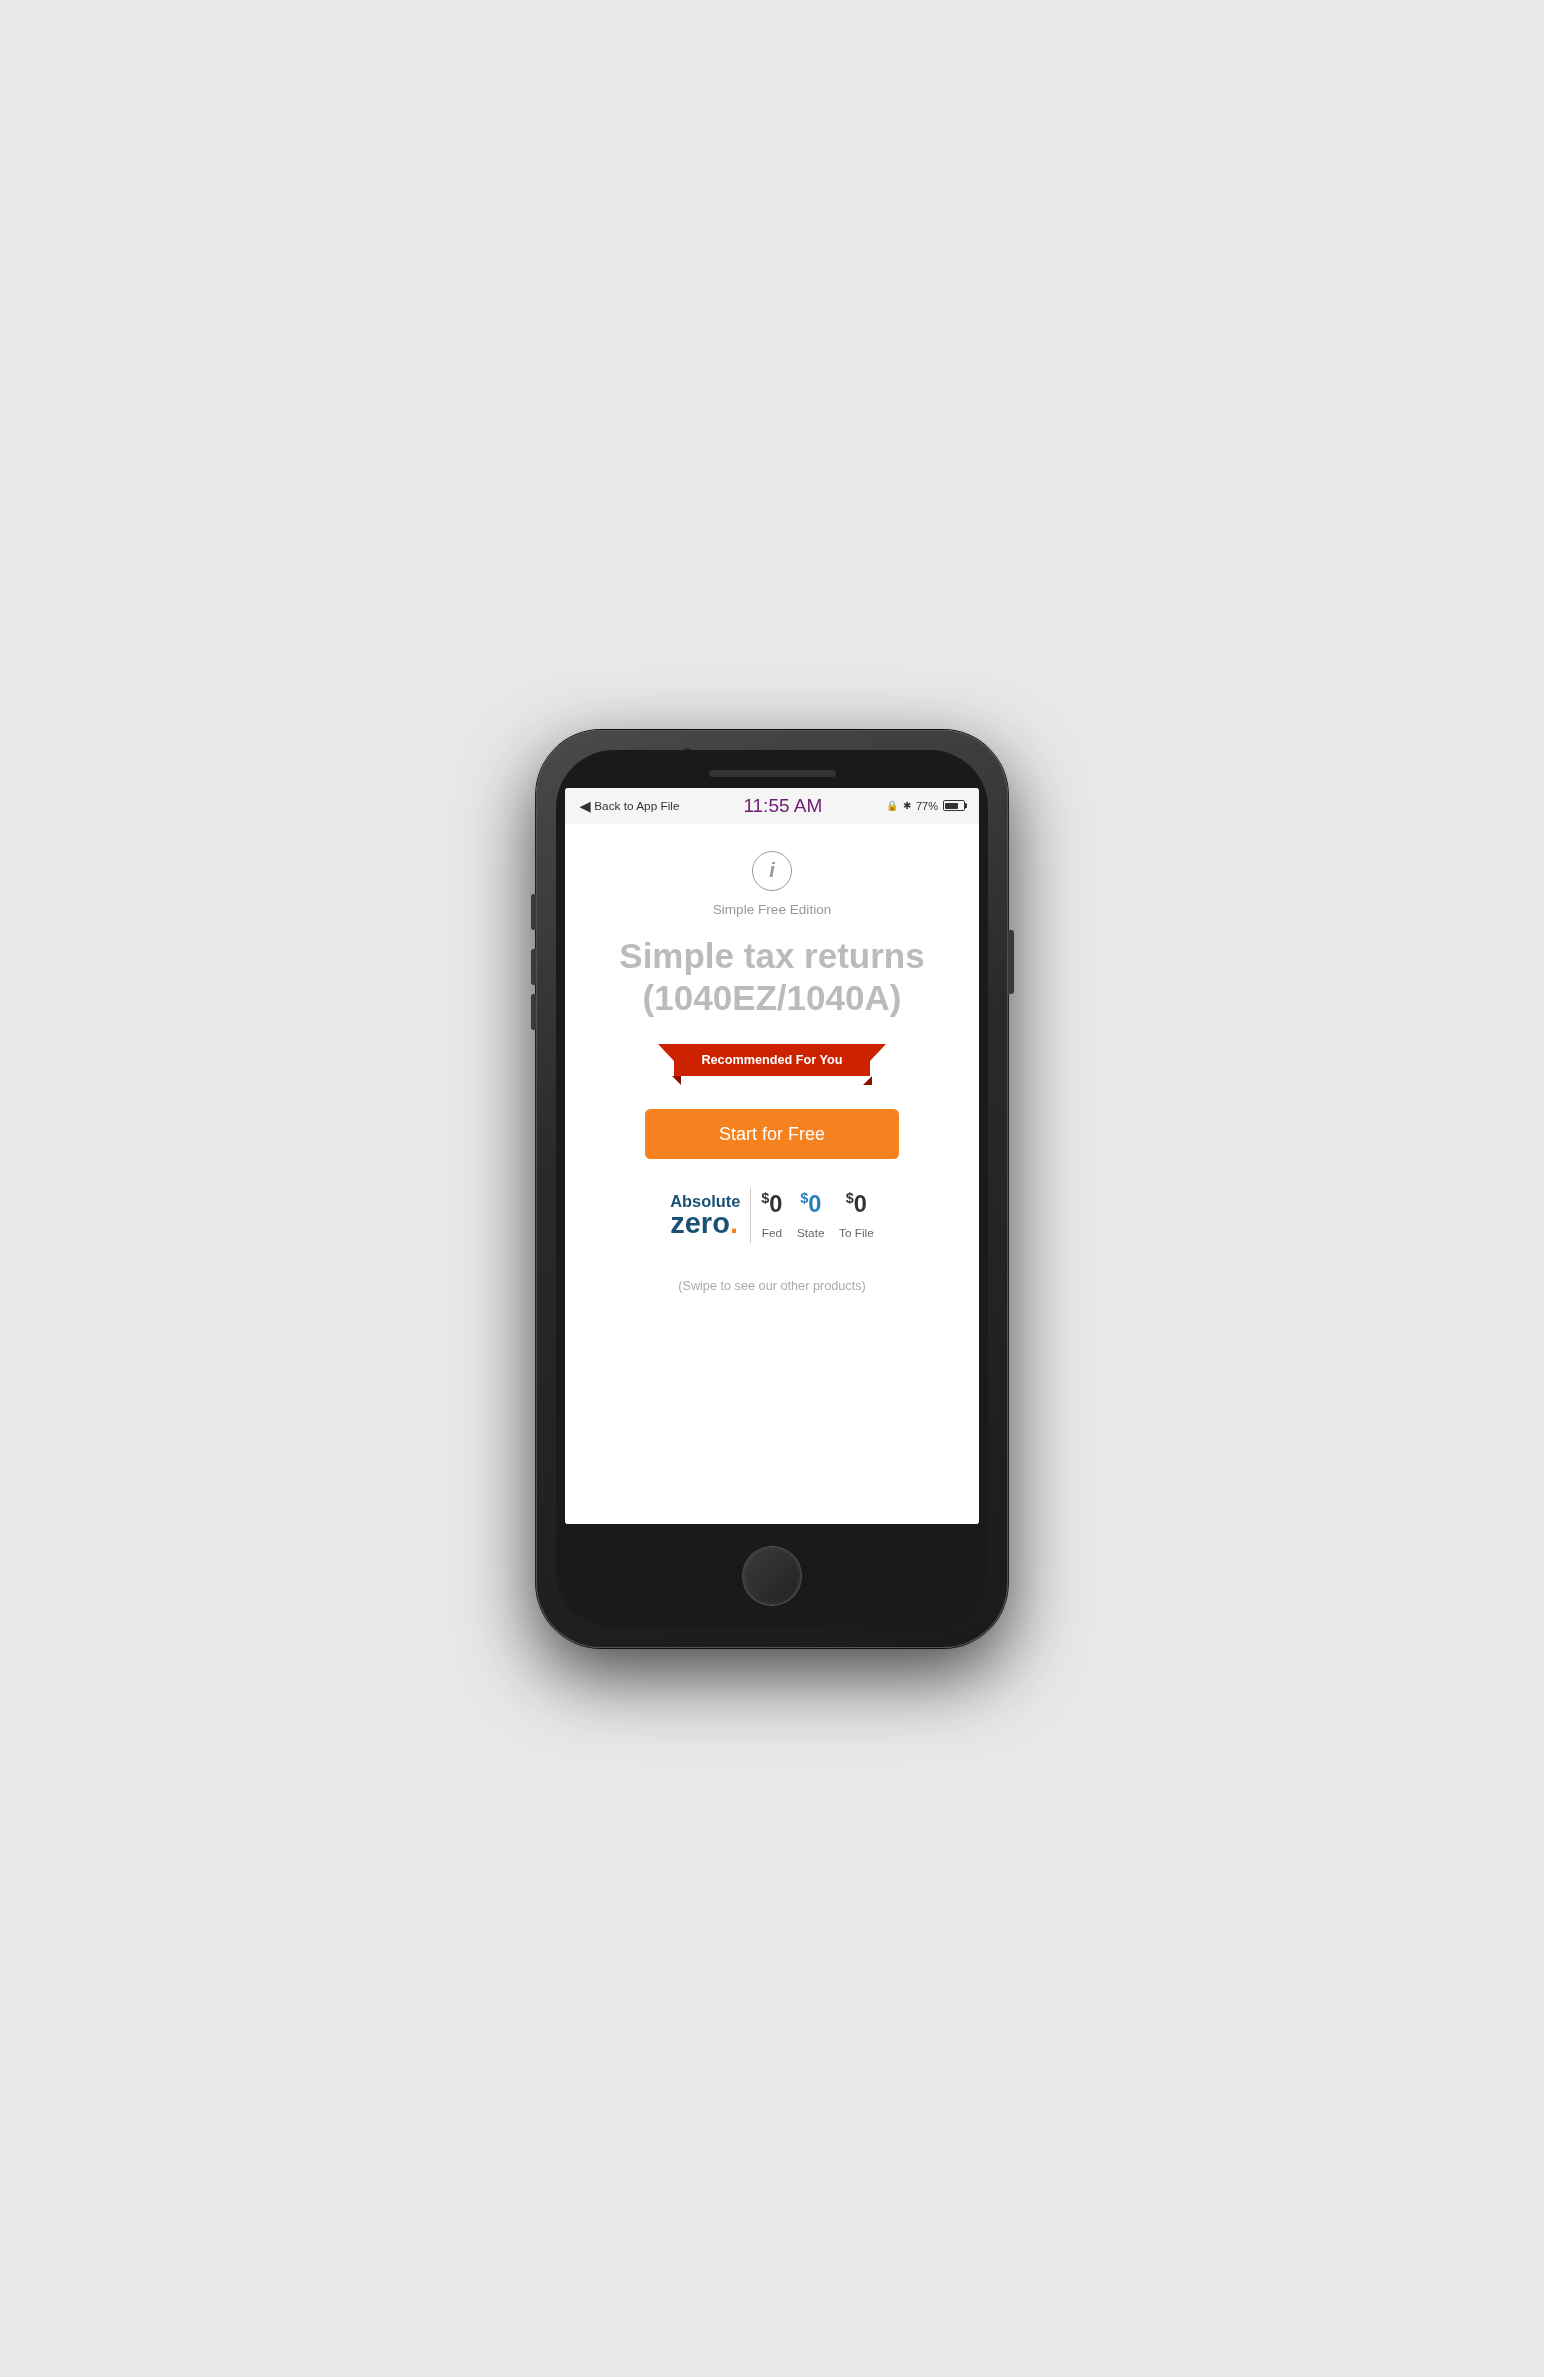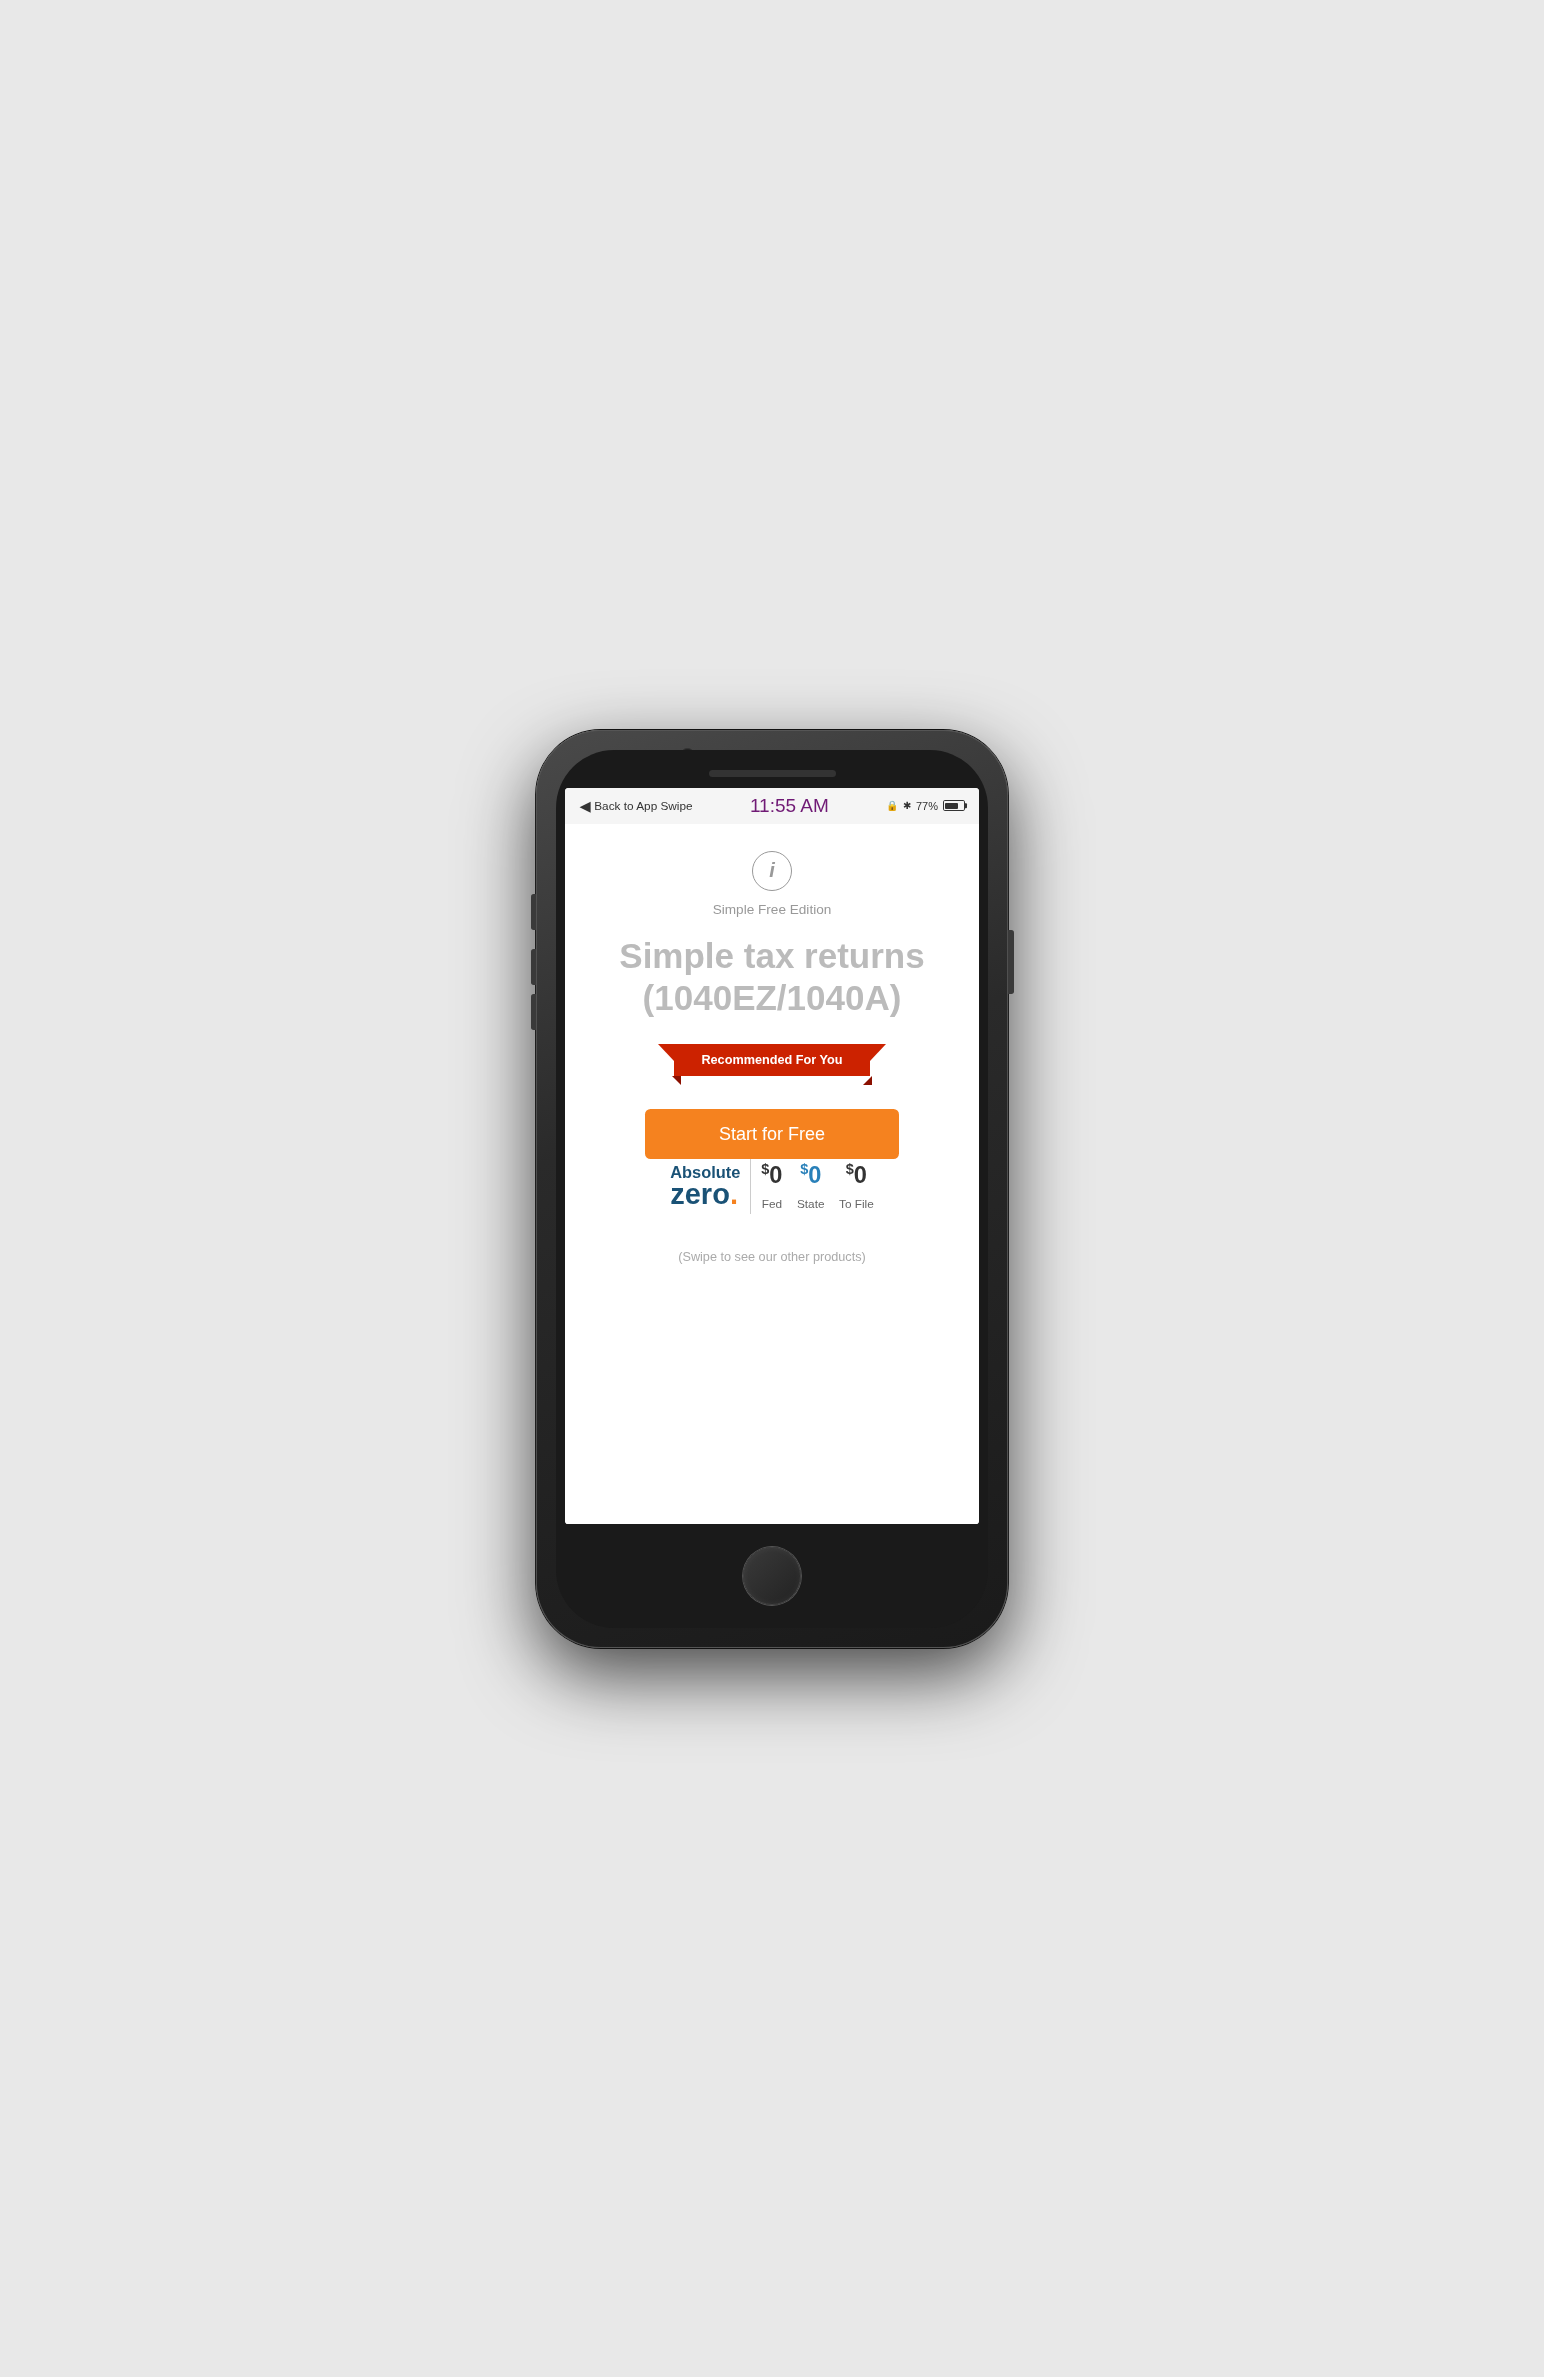--- a/index.html
+++ b/index.html
@@ -288,20 +288,21 @@
     
     .start-button {
       background: #f5821f;
       color: white;
       border: none;
       border-radius: 5.5px;
       padding: 14.5px 55px;
       font-size: 18px;
       font-weight: 400;
       cursor: pointer;
+      margin-bottom: 29px;
       width: 254px;
       text-align: center;
     }
 
     
     .absolute-zero-section {
       display: flex;
       align-items: center;
       gap: 10px;
       margin-bottom: 27px;
@@ -412,21 +413,21 @@
 <div class="phone-outer">
   <div class="phone-camera"></div>
   <div class="phone-inner">
     <div class="phone-speaker"></div>
 
     <div class="phone-screen">
 
       <div class="status-bar">
         <div class="status-left">
           <span class="back-arrow">◀</span>
-          <span>Back to App Swipe</span>
+          <span>Back to App File</span>
         </div>
         <div class="status-center">11:55 AM</div>
         <div class="status-right">
           <span class="status-icon">🔒</span>
           <span class="status-icon">✱</span>
           <span>77%</span>
           <div class="battery-icon">
             <div class="battery-body">
               <div class="battery-fill"></div>
             </div>

